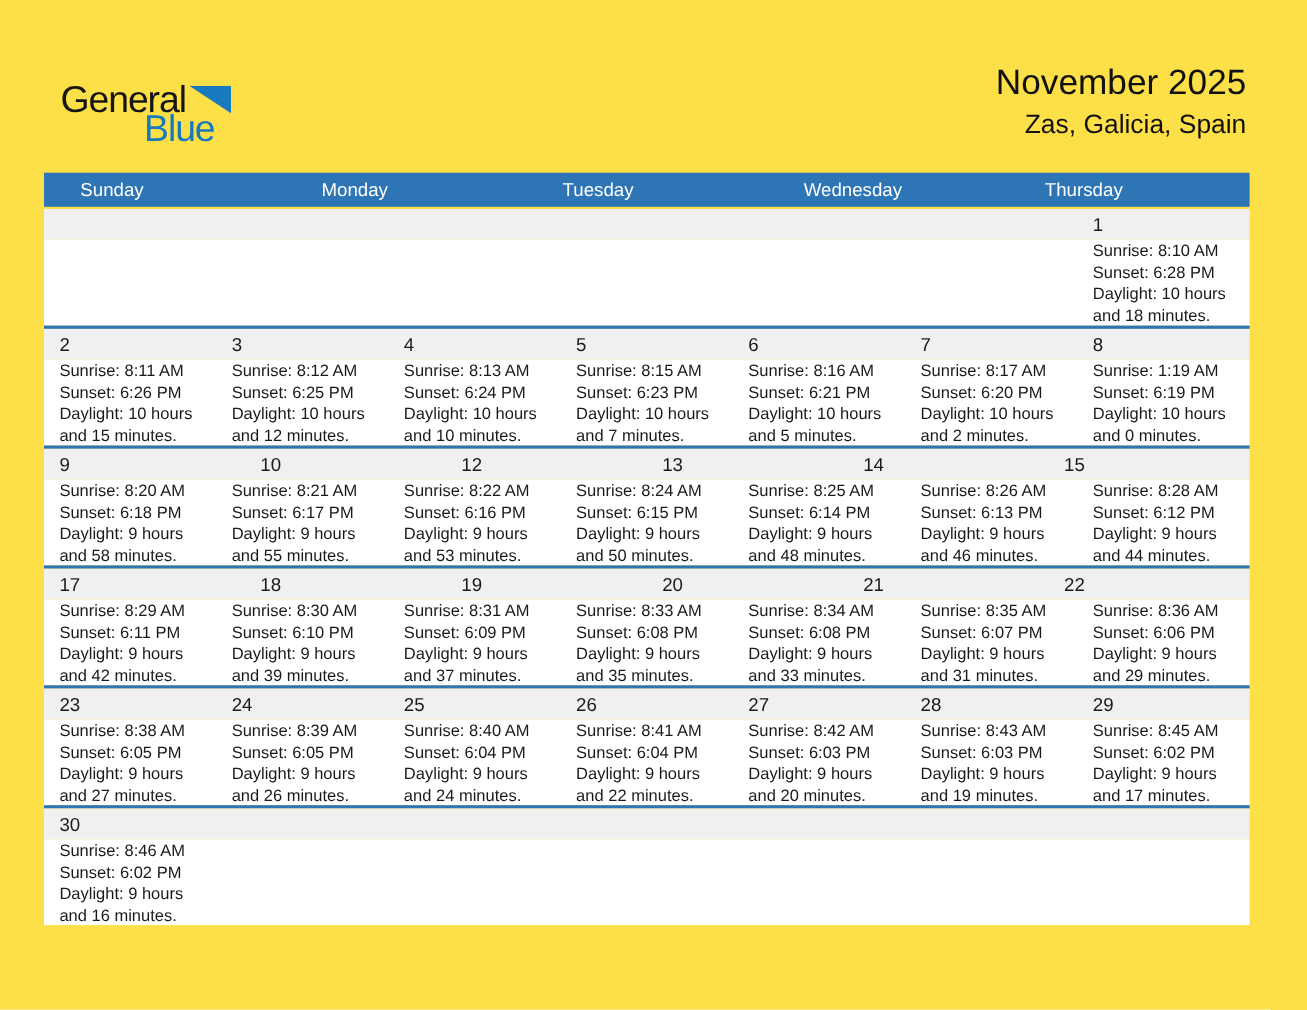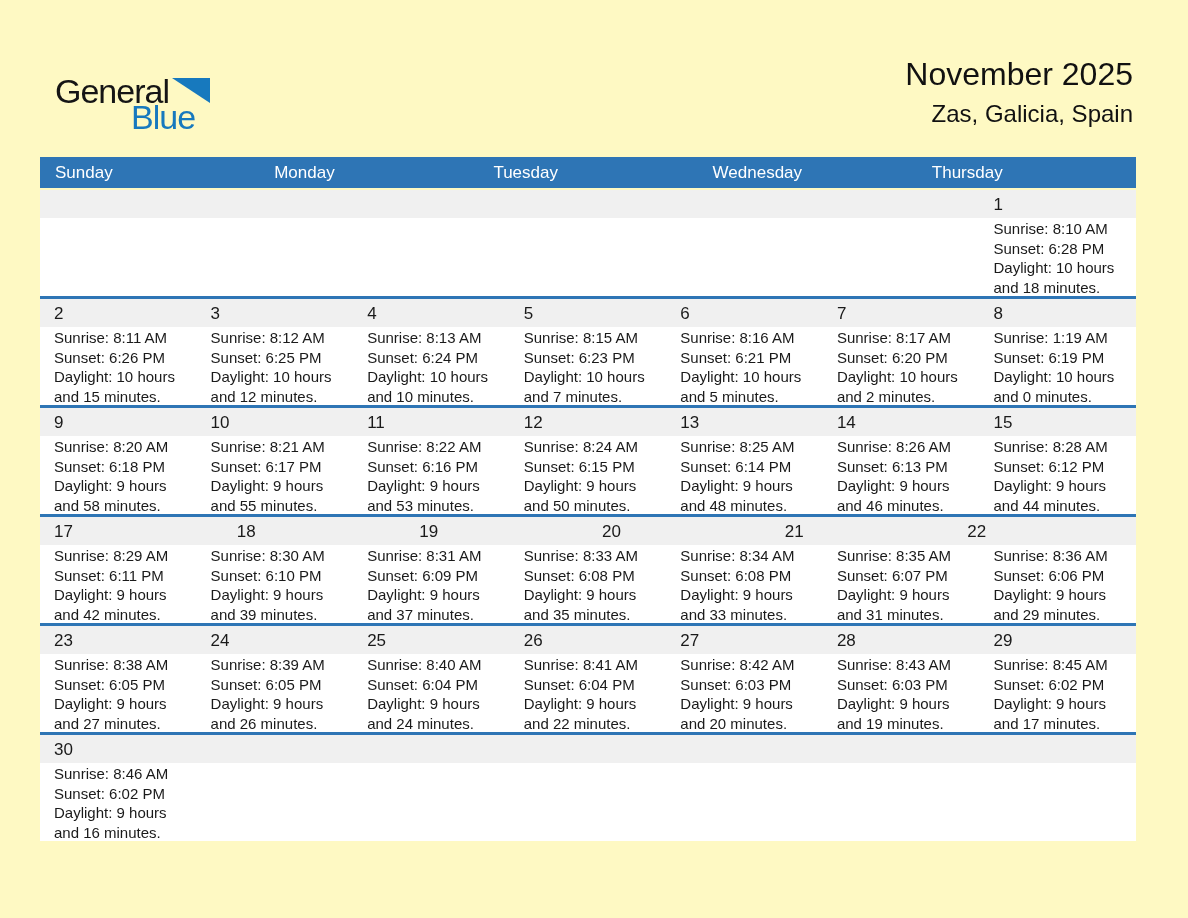--- a/index.html
+++ b/index.html
@@ -9,21 +9,21 @@
     --text-dark: #1A1A1A;
     --weekday-text: #FFFFFF;
   }
   * { margin: 0; padding: 0; box-sizing: border-box; }
   html, body { background: #ffffff; }
   body { font-family: "Liberation Sans", sans-serif; }
   .page {
     position: relative;
     width: 1188px;
     height: 918px;
-    background: #fef9c3;
+    background: #fde047;
     overflow: hidden;
   }
   
   .logo { position: absolute; left: 55px; top: 74px; }
   .logo-line1 { display: flex; align-items: flex-start; }
   .logo-general {
     font-size: 34px;
     color: #151515;
     letter-spacing: -1px;
     line-height: 1.0;
@@ -49,21 +49,21 @@
     display: flex;
     background: var(--accent);
     height: 31px;
     margin-bottom: 2px;
   }
   .weekday-cell {
     flex: 1 1 0;
     color: var(--weekday-text);
     font-size: 17px;
     line-height: 31px;
-    padding-left: 15px;
+    padding-left: 33px;
     overflow: hidden;
     white-space: nowrap;
   }
   .week { border-top: 3px solid var(--accent); }
   .week:first-child { border-top: none; }
   .dates-row { display: flex; background: var(--strip-gray); height: 28px; }
   .date-cell {
     flex: 1 1 0;
     font-size: 17px;
     color: var(--text-dark);
@@ -188,21 +188,20 @@
               <div>Sunset: 6:19 PM</div>
               <div>Daylight: 10 hours</div>
               <div>and 0 minutes.</div>
             </div>
           </div>
         </div>
         <div class="week">
           <div class="dates-row">
             <div class="date-cell">9</div>
             <div class="date-cell">10</div>
-            <div class="date-cell">11</div>
             <div class="date-cell">12</div>
             <div class="date-cell">13</div>
             <div class="date-cell">14</div>
             <div class="date-cell">15</div>
           </div>
           <div class="details-row">
             <div class="detail-cell">
               <div>Sunrise: 8:20 AM</div>
               <div>Sunset: 6:18 PM</div>
               <div>Daylight: 9 hours</div>

